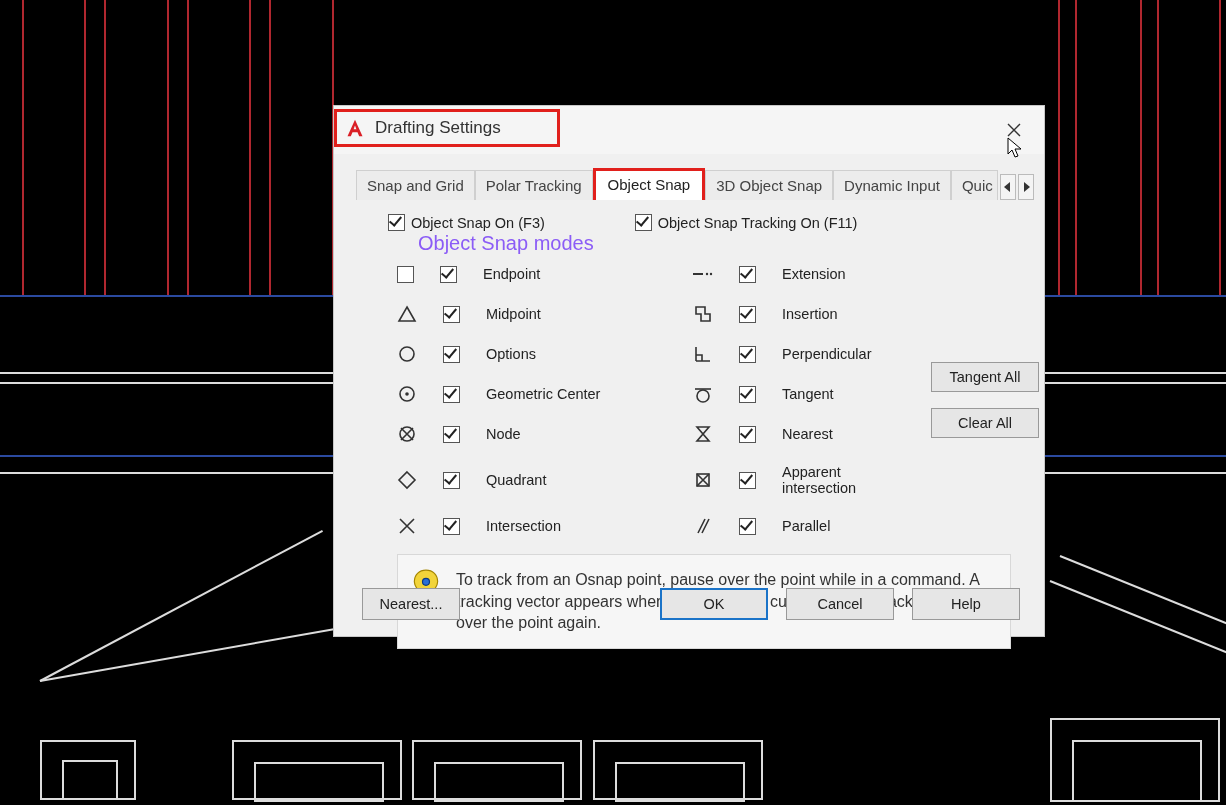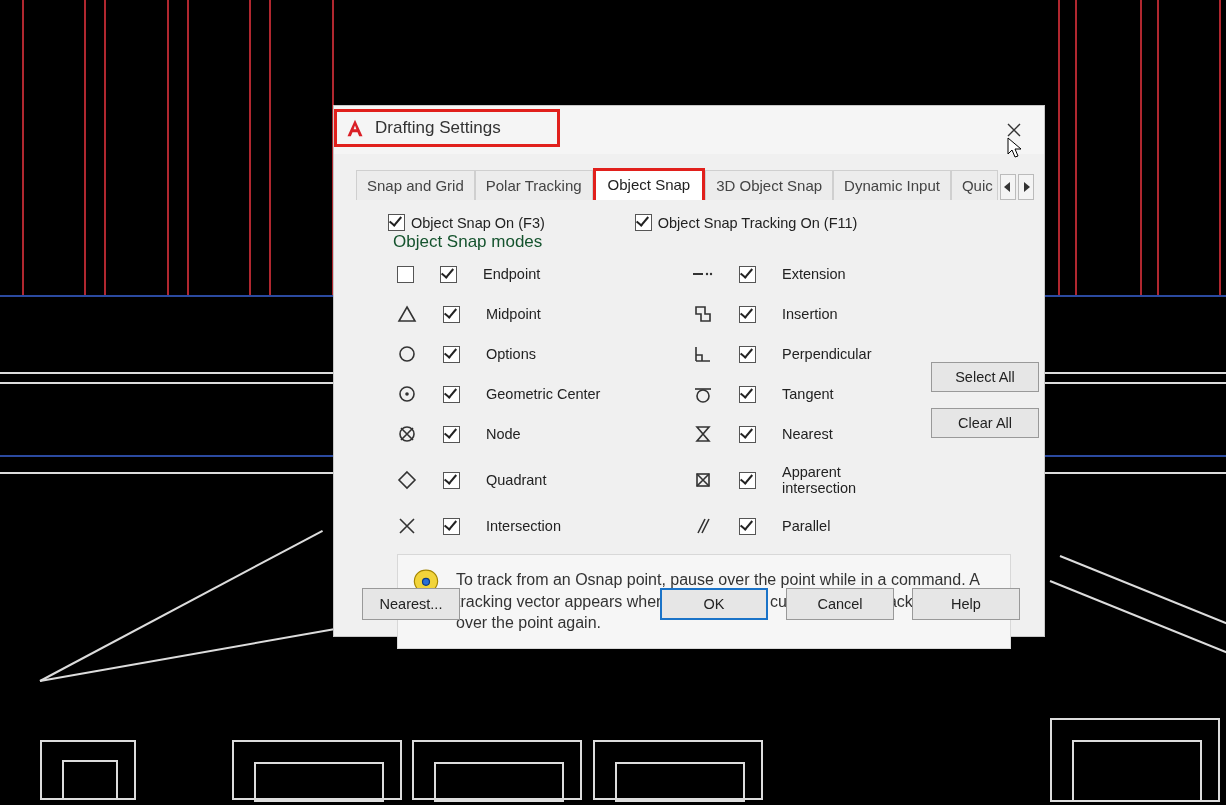--- a/index.html
+++ b/index.html
@@ -149,25 +149,25 @@
   }
 
   .fieldset {
     position: relative;
     border: 1px solid transparent;
     padding: 14px 8px 10px 8px;
   }
   .legend {
     position: absolute;
     top: -10px;
-    left: 0;
+    left: 25px;
     background: #f0f0f0;
     padding: 0 4px;
-    font-size: 17px;
-    color: #14532d;
+    font-size: 20px;
+    color: #8b5cf6;
   }
 
   .modes {
     display: grid;
     grid-template-columns: 290px 220px 120px;
     column-gap: 6px;
     row-gap: 20px;
     align-items: center;
     padding-top: 8px;
   }
@@ -345,21 +345,21 @@
               <svg viewBox="0 0 20 8">
                 <path stroke="#333" stroke-width="2" d="M0 4 H10"></path>
                 <circle cx="14" cy="4" r="1.2" fill="#333"></circle>
                 <circle cx="18" cy="4" r="1.2" fill="#333"></circle>
               </svg>
             </span>
           <span class="chk checked"></span>
           <span>Extension</span>
         </div>
         <div class="side-btns">
-          <button class="btn">Select All</button>
+          <button class="btn">Tangent All</button>
           <button class="btn">Clear All</button>
         </div>
 
         <div class="mode-item">
           <span class="mode-icon">
               <svg viewBox="0 0 20 20">
                 <path fill="none" stroke="#333" stroke-width="1.6" d="M10 3 L18 17 L2 17 Z"></path>
               </svg>
             </span>
           <span class="chk checked"></span>

